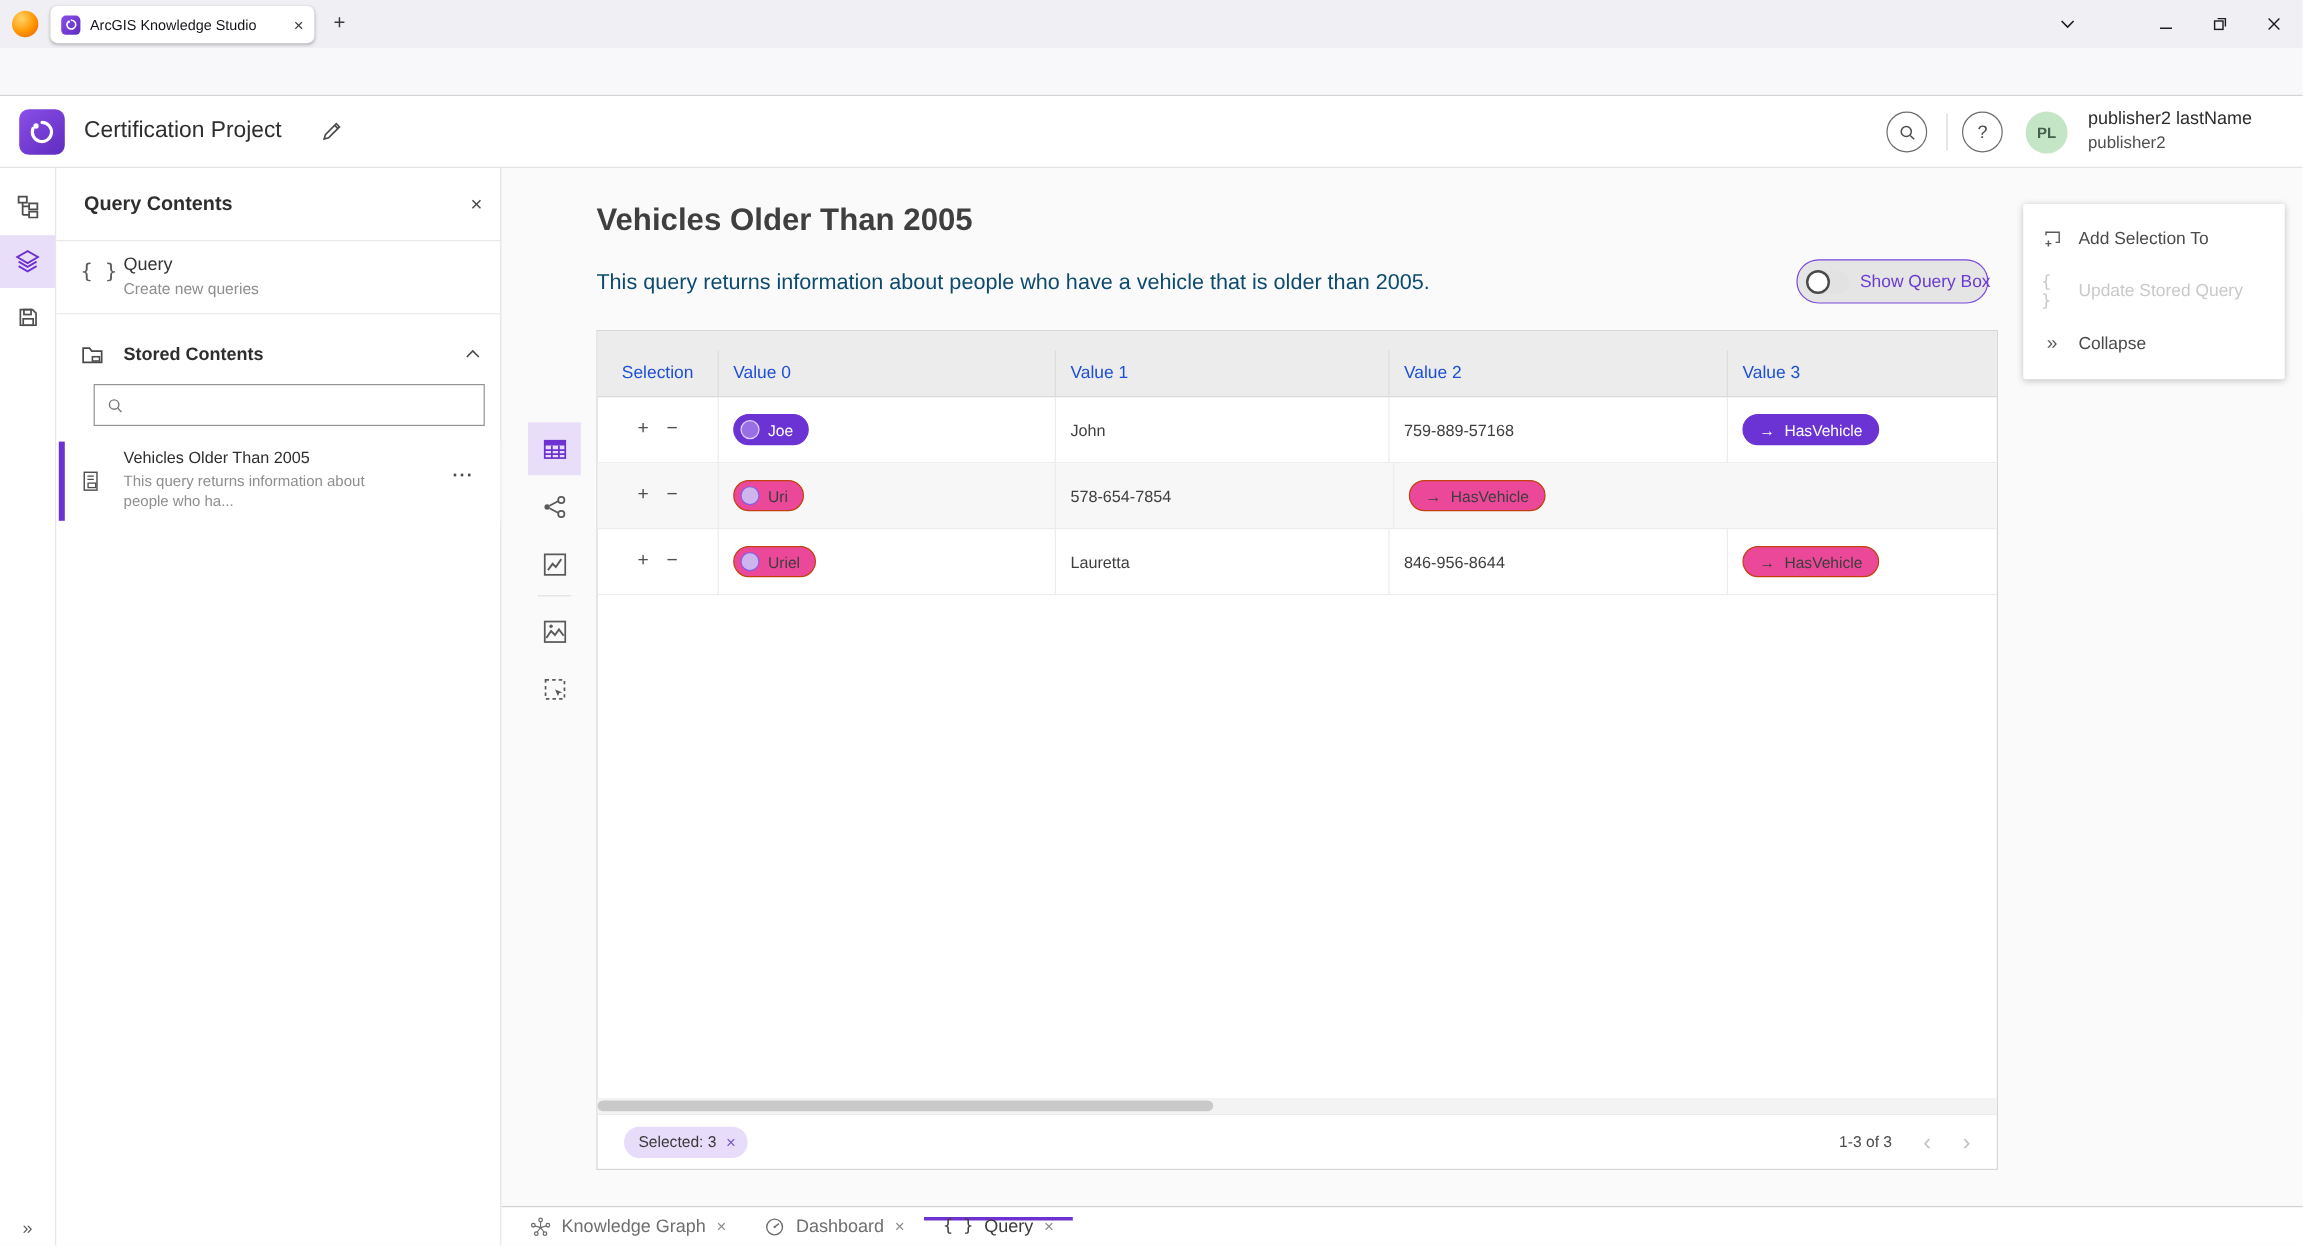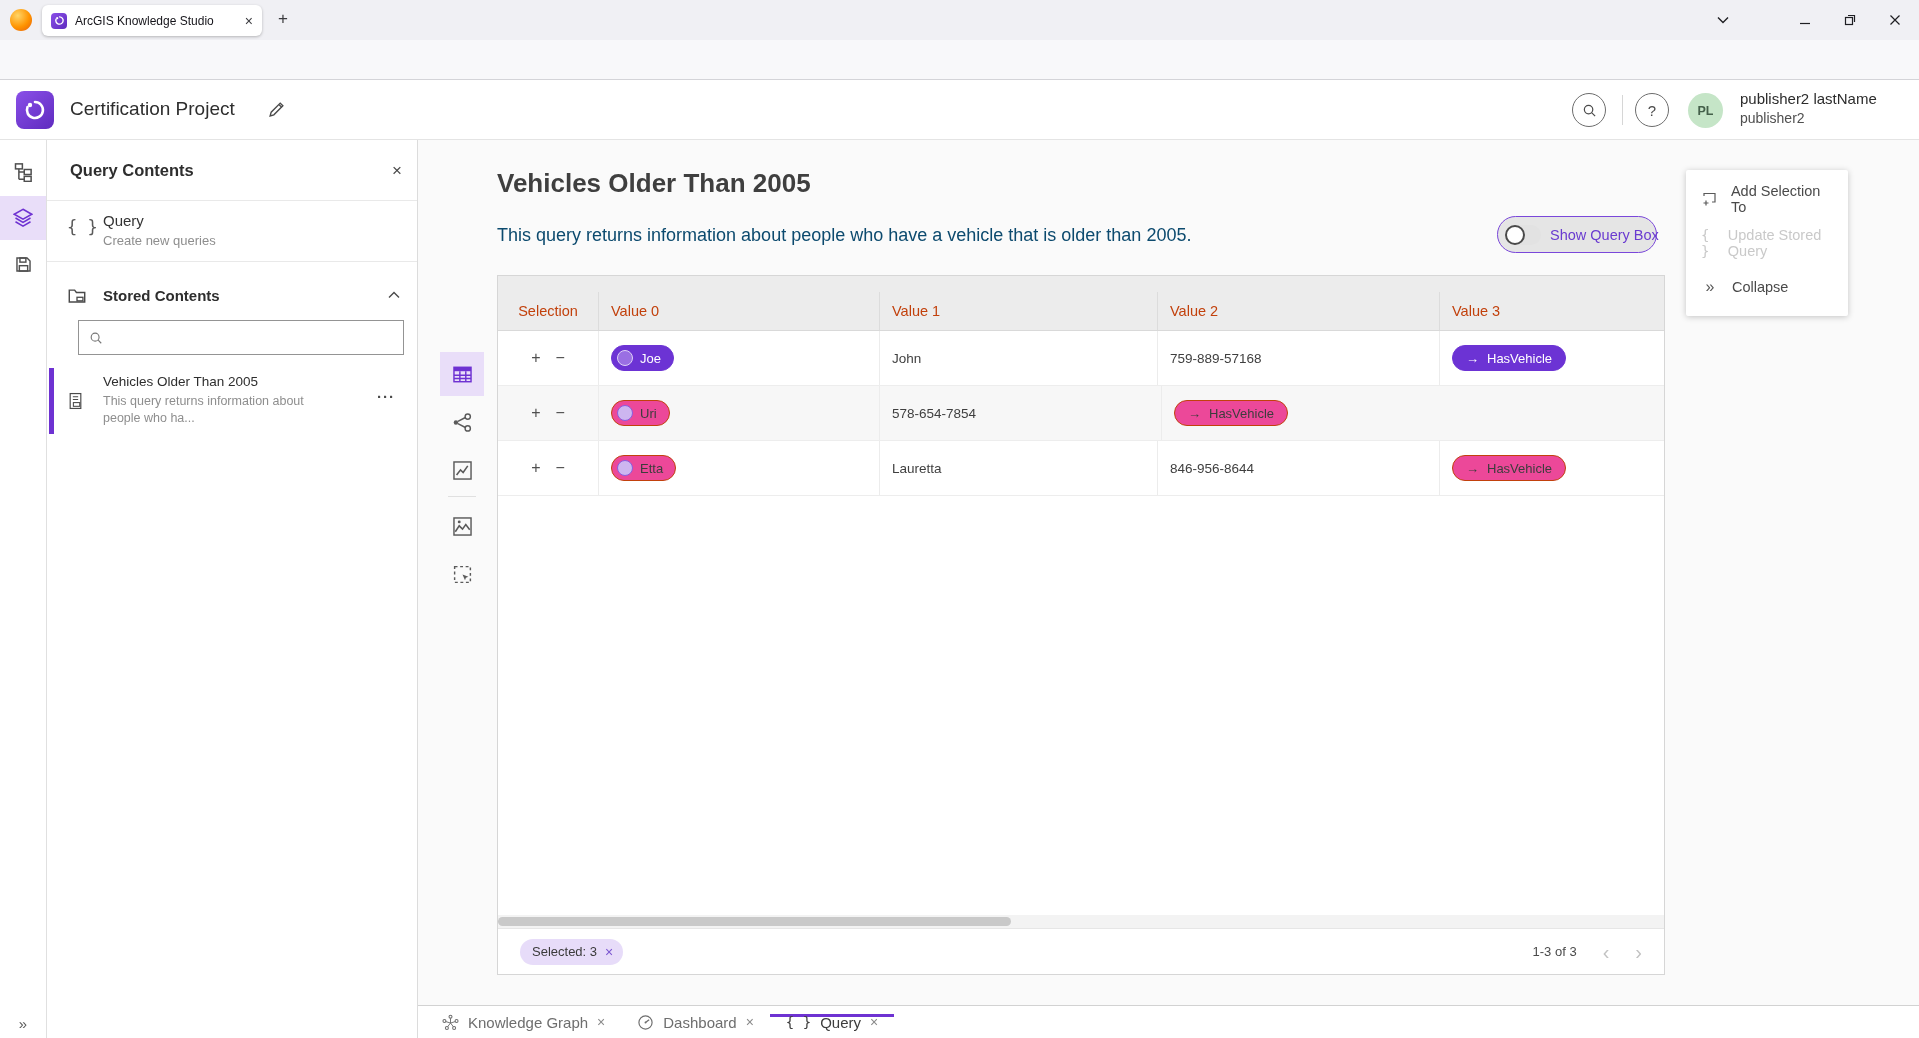--- a/index.html
+++ b/index.html
@@ -85,21 +85,21 @@
 
   .icon-strip { position:absolute; left:22px; top:212px; width:44px; }
   .tool { width:44px; height:44px; margin-bottom:4px; display:flex; align-items:center; justify-content:center; color:#5a5a5a; }
   .tool.active { background:#e9def9; color:#6e32d2; }
   .strip-div { height:1px; background:#e0e0e0; margin:3px 8px 7px 8px; }
 
   
   .card { position:absolute; left:79px; top:135px; width:1168px; height:700px; background:#fff; border:1px solid #d6d6d6;
           display:flex; flex-direction:column; }
   .thead { display:flex; height:55px; background:#ececec; border-bottom:1px solid #d9d9d9; flex:none; }
-  .th { display:flex; align-items:center; font-size:14.5px; color:#c2410c; padding:0 12px; border-right:1px solid #dcdcdc;margin-top:16px; }
+  .th { display:flex; align-items:center; font-size:14.5px; color:#1d4ed8; padding:0 12px; border-right:1px solid #dcdcdc;margin-top:16px; }
   .th:last-child { border-right:none; }
   .c-sel { width:101px; justify-content:center; padding:0; }
   .c-v0 { width:281px; } .c-v1 { width:278px; } .c-v2 { width:282px; } .c-v3 { width:224px; }
   .trow { display:flex; height:55px; border-bottom:1px solid #ededed; flex:none; }
   .trow.alt { background:#f7f7f7; }
   .td { display:flex; align-items:center; padding:0 12px; font-size:13.5px; color:#3f3f3f; border-right:1px solid #ececec; }
   .td:last-child { border-right:none; }
   .selcell { width:101px; justify-content:center; gap:15px; padding:0; color:#4f4f4f; font-size:16px; }
   .pill { height:26px; border-radius:13px; display:inline-flex; align-items:center; font-size:13px; white-space:nowrap; }
   .epill { padding:0 12px 0 5px; gap:7px; }
@@ -115,21 +115,21 @@
   .hscroll { height:13px; background:#f3f3f3; position:relative; flex:none; }
   .hthumb { position:absolute; left:0; top:2px; height:9px; width:513px; background:#c9c9c9; border-radius:5px; }
   .tfoot { height:46px; border-top:1px solid #e6e6e6; display:flex; align-items:center; padding:0 22px; flex:none; }
   .chip { background:#e7dcf9; border-radius:13px; height:26px; display:inline-flex; align-items:center; gap:8px;
           padding:0 10px 0 12px; font-size:13px; color:#3a3a3a; }
   .chip .x { color:#7a55d0; font-size:14px; }
   .range { margin-left:auto; font-size:13px; color:#4a4a4a; }
   .pgchev { color:#c2c2c2; font-size:20px; line-height:1; margin-left:26px; }
 
   
-  .ctxmenu { position:absolute; left:1268px; top:30px; width:162px; background:#fff; box-shadow:0 1px 6px rgba(0,0,0,.22);
+  .ctxmenu { position:absolute; left:1268px; top:30px; width:218px; background:#fff; box-shadow:0 1px 6px rgba(0,0,0,.22);
              border-radius:2px; padding:7px 0; }
   .mitem { height:44px; display:flex; align-items:center; gap:13px; padding:0 15px; font-size:14.5px; color:#4a4a4a; }
   .mitem .mico { width:18px; display:flex; justify-content:center; color:#5a5a5a; }
   .mitem.disabled, .mitem.disabled .mico, .mitem.disabled .braces { color:#c9c9c9; }
 
   
   .tabbar { position:absolute; left:0; right:0; bottom:0; height:33px; background:#fff; border-top:1px solid #d2d2d2;
             display:flex; align-items:center; padding-left:8px; }
   .dtab { display:flex; align-items:center; gap:9px; padding:0 16px; font-size:15px; color:#6e6e6e; }
   .dtab .tx { color:#8a8a8a; font-size:14px; }
@@ -439,21 +439,21 @@
     </div>
 
     <div class="trow">
       <div class="td selcell">
         <span>+</span>
         <span>−</span>
       </div>
       <div class="td c-v0">
         <span class="pill epill lined">
             <span class="dot"></span>
-            <span>Etta</span>
+            <span>Uriel</span>
           </span>
       </div>
       <div class="td c-v1">Lauretta</div>
       <div class="td c-v2">846-956-8644</div>
       <div class="td c-v3">
         <span class="pill rpill lined">
             <span class="arr">→</span>
             <span>HasVehicle</span>
           </span>
       </div>

